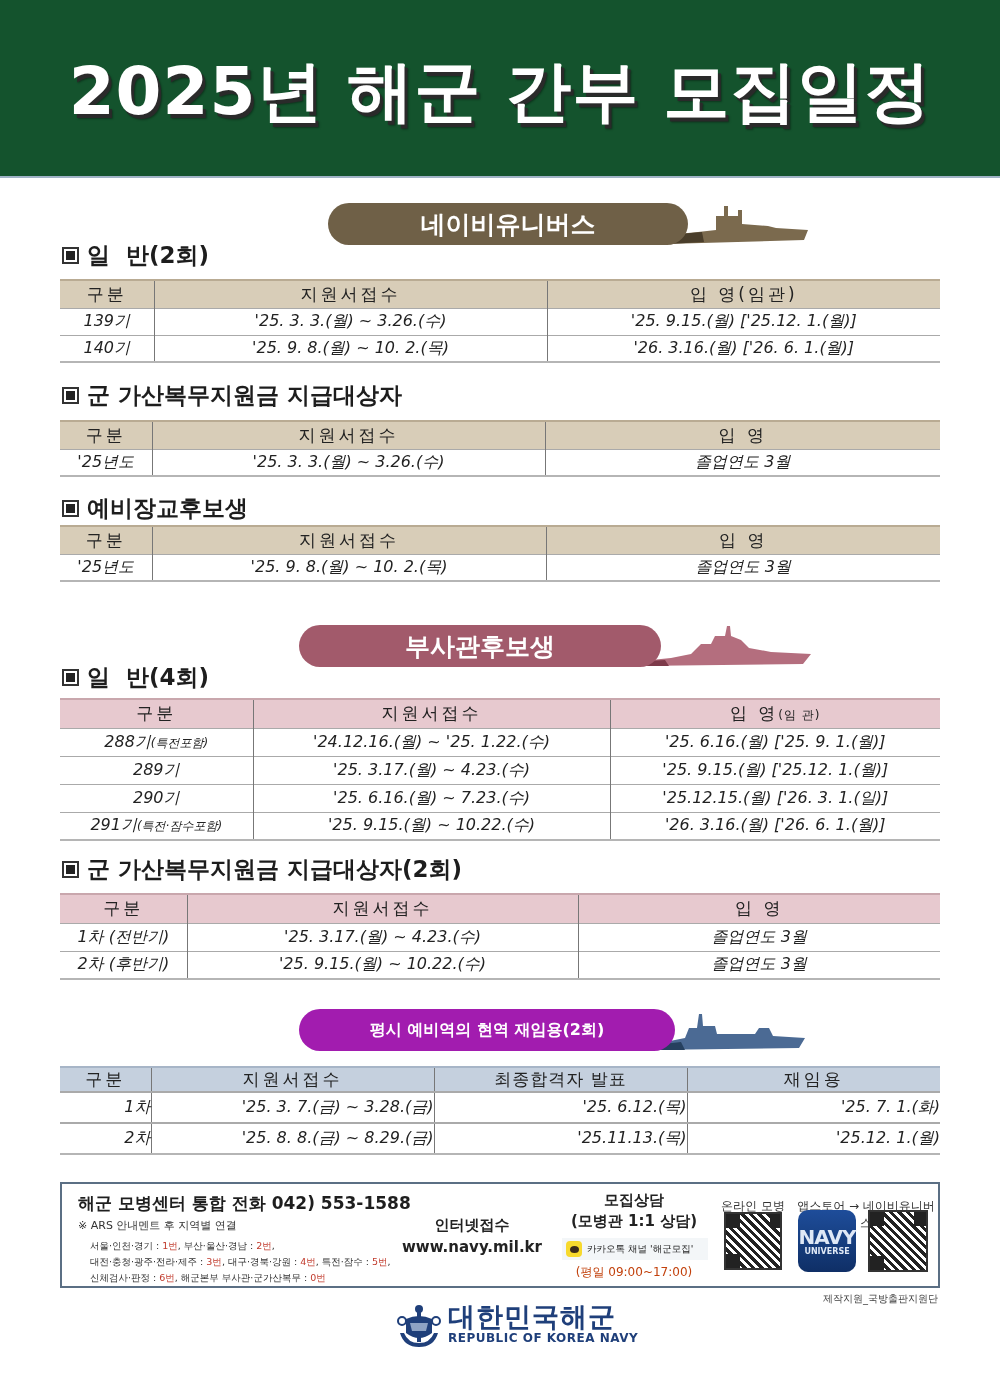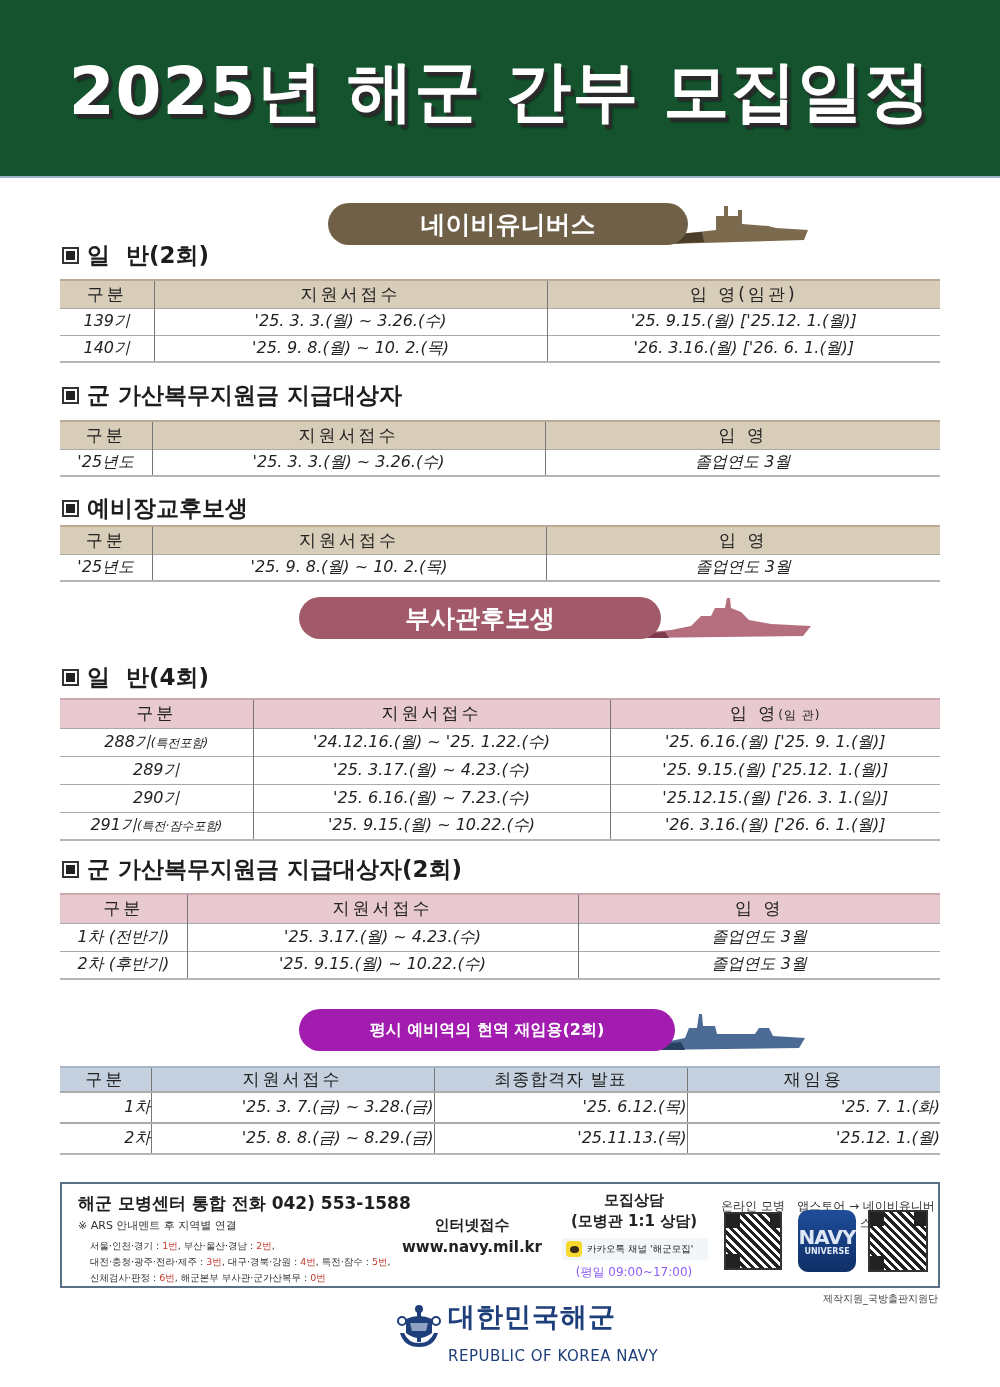--- a/index.html
+++ b/index.html
@@ -66,38 +66,38 @@
   }
   .fb-phone { position: absolute; left: 16px; top: 8px; font-size: 17px; font-weight: 700; color: #1e1e1e; }
   .fb-ars { position: absolute; left: 16px; top: 34px; font-size: 11px; color: #333; }
   .fb-lines { position: absolute; left: 28px; top: 54px; font-size: 9.5px; line-height: 16px; color: #333; }
   .fb-lines .red { color: #c0392b; }
   .fb-internet { position: absolute; left: 336px; top: 30px; width: 148px; text-align: center; font-size: 15px; font-weight: 700; color: #222; line-height: 22px; }
   .fb-consult { position: absolute; left: 492px; top: 6px; width: 160px; text-align: center; font-size: 15px; font-weight: 700; color: #222; line-height: 21px; }
   .fb-kakao { position: absolute; left: 500px; top: 54px; width: 146px; height: 22px; background: #f3f6f8; display: flex; align-items: center; font-size: 9.5px; color: #222; padding-left: 4px; }
   .kakao-ic { width: 16px; height: 16px; background: #f7d92d; border-radius: 4px; display: inline-flex; align-items: center; justify-content: center; margin-right: 5px; }
   .kakao-ic::after { content: ""; width: 9px; height: 7px; background: #3a2a1a; border-radius: 50%; }
-  .fb-hours { position: absolute; left: 492px; top: 80px; width: 160px; text-align: center; font-size: 12px; color: #8b5cf6; }
+  .fb-hours { position: absolute; left: 492px; top: 80px; width: 160px; text-align: center; font-size: 12px; color: #c2410c; }
   .qr-label { position: absolute; font-size: 12px; color: #333; text-align: center; }
   .qr { position: absolute; width: 58px; height: 58px; border: 2px solid #333;
         background:
           linear-gradient(90deg, #222 0 14px, transparent 14px 44px, #222 44px) top/100% 14px no-repeat,
           linear-gradient(90deg, #222 0 14px, transparent 14px) bottom/100% 14px no-repeat,
           repeating-linear-gradient(45deg, #222 0 3px, #fff 3px 6px),
           #fff; }
   .navy-app { position: absolute; left: 736px; top: 26px; width: 58px; height: 62px; border-radius: 10px; background: linear-gradient(180deg,#1e4d9a,#0f2f66); color: #dfe8f6; display: flex; flex-direction: column; align-items: center; justify-content: center; }
   .navy-app .n1 { font-size: 20px; font-weight: 900; line-height: 20px; letter-spacing: -1px; }
   .navy-app .n2 { font-size: 8px; font-weight: 700; }
   .credit { position: absolute; right: 62px; top: 1292px; font-size: 10px; color: #444; }
 
   .logo { position: absolute; left: 396px; top: 1303px; display: flex; }
   .logo-mark { width: 46px; height: 48px; position: relative; }
   .logo-text { margin-left: 6px; }
   .logo-ko { font-size: 27px; font-weight: 900; color: #1f3f7a; line-height: 28px; letter-spacing: 1px; }
-  .logo-en { font-size: 15px; font-weight: 400; color: #1f3f7a; letter-spacing: 0.5px; margin-top: 16px; }
+  .logo-en { font-size: 12px; font-weight: 700; color: #1f3f7a; letter-spacing: 0.5px; }
 </style>
 </head>
 <body>
 
 <div class="banner">
   <h1>2025년 해군 간부 모집일정</h1>
 </div>
 
 <div class="pill-wrap" style="left:328px; top:202px;">
   <div class="pill" style="width:360px; background:#6f6047;">네이비유니버스</div>
@@ -180,21 +180,21 @@
     <th>입 영</th>
   </tr>
   <tr>
     <td>'25년도</td>
     <td>'25. 9. 8.(월) ~ 10. 2.(목)</td>
     <td>졸업연도 3월</td>
   </tr>
 </tbody>
   </table>
 
-<div class="pill-wrap" style="left:299px; top:596px;font-family:Liberation Serif, serif;">
+<div class="pill-wrap" style="left:299px; top:624px;font-family:Liberation Serif, serif;">
   <div class="pill" style="width:362px; background:#a25a6b;">부사관후보생</div>
   <svg class="ship" width="180" height="44" viewBox="0 0 180 44">
     <path d="M0 38 L40 34 L60 30 L70 20 L80 20 L84 12 L94 12 L96 2 L99 2 L100 12 L110 16 L118 24 L140 28 L180 30 L172 40 L6 42 Z" fill="#b46e7e"></path>
     <path d="M0 38 L34 36 L38 42 L6 42 Z" fill="#7d3a4a"></path>
   </svg>
 </div>
 
 <div class="sec-title" style="top:662px;">
   <span class="box"></span>
   <span style="white-space:pre;">일  반(4회)</span>

